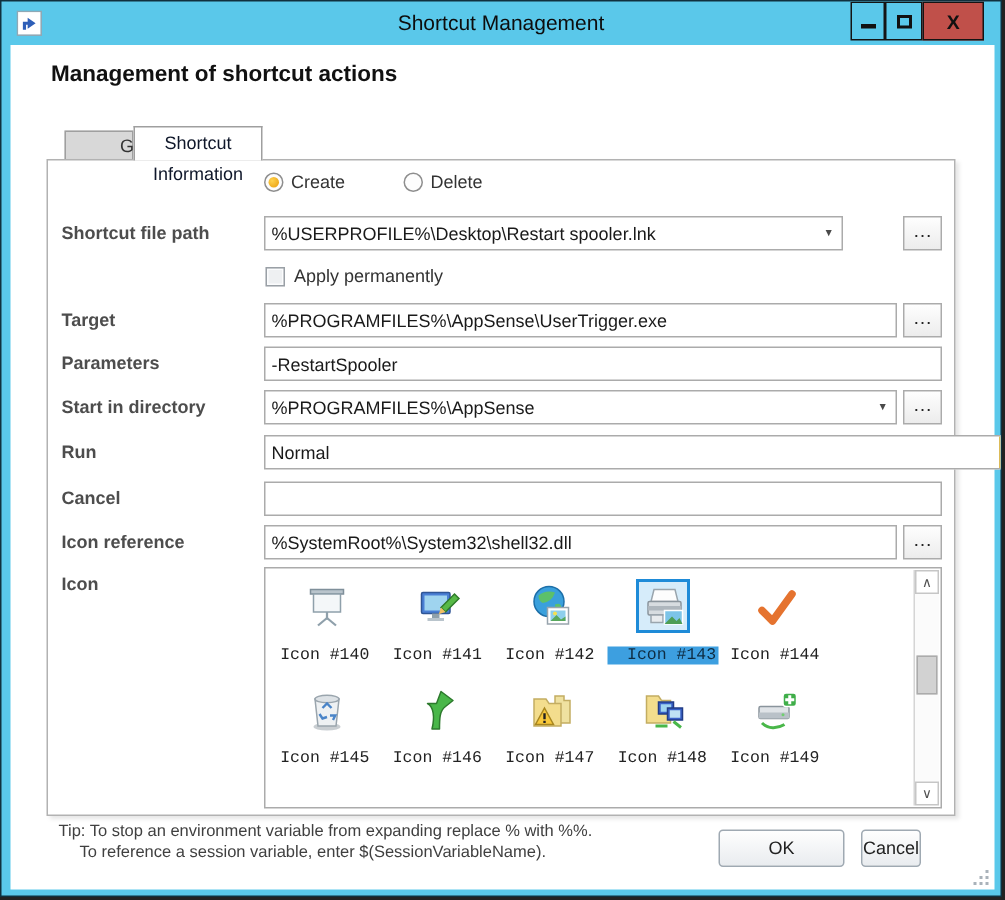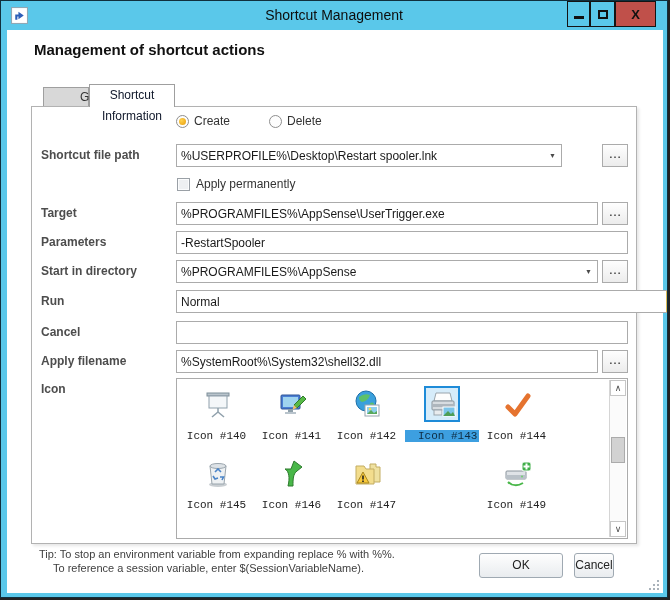--- a/index.html
+++ b/index.html
@@ -135,21 +135,21 @@
   <div class="fieldbox" style="top:289px; width:508px">
     <input value="Normal" style="">
     <span class="dd hot">▼</span>
   </div>
 
   <div class="rowlabel" style="top:324px">Cancel</div>
   <div class="fieldbox" style="top:320px; width:452px">
     <input value="" style="">
   </div>
 
-  <div class="rowlabel" style="top:353px">Apply filename</div>
+  <div class="rowlabel" style="top:353px">Icon reference</div>
   <div class="fieldbox" style="top:349px; width:422px">
     <input value="%SystemRoot%\System32\shell32.dll" style="">
   </div>
   <div class="ellipsis-btn" style="top:349px">…</div>
 
   <div class="rowlabel" style="top:381px">Icon</div>
   <div class="listbox">
 
     <div class="icon-cell" style="left:3px; top:6px">
       <span class="icon-img">
@@ -243,20 +243,33 @@
             <path d="M18 6 L24 6 L24 9 L28 9 L28 24 L18 24 Z" fill="#efe1a0" stroke="#c3ad62"></path>
             <path d="M4 8 L12 8 L14 11 L22 11 L22 26 L4 26 Z" fill="#f3dd8d" stroke="#c3ad62"></path>
             <polygon points="11,14 17,25 5,25" fill="#f8c93c" stroke="#a8861f"></polygon>
             <rect x="10.2" y="17.5" width="1.6" height="4" fill="#222"></rect>
             <rect x="10.2" y="22.5" width="1.6" height="1.5" fill="#222"></rect>
           </svg>
       </span><br>
       <span class="icon-label">Icon #147</span>
     </div>
 
+    <div class="icon-cell" style="left:228px; top:75px">
+      <span class="icon-img">
+        <svg viewBox="0 0 32 32" width="32" height="32">
+            <path d="M4 6 L12 6 L14 9 L20 9 L20 24 L4 24 Z" fill="#f3dd8d" stroke="#c3ad62"></path>
+            <rect x="12" y="10" width="10" height="8" fill="#3a62c8" stroke="#223c86"></rect>
+            <rect x="13.5" y="11.5" width="7" height="5" fill="#9fd4ef"></rect>
+            <rect x="18" y="14" width="10" height="8" fill="#3a62c8" stroke="#223c86"></rect>
+            <rect x="19.5" y="15.5" width="7" height="5" fill="#bfe3f4"></rect>
+            <path d="M10 26 L18 26 M22 23 L27 27" stroke="#49b749" stroke-width="2" fill="none"></path>
+          </svg>
+      </span><br>
+      <span class="icon-label">Icon #148</span>
+    </div>
 
     <div class="icon-cell" style="left:303px; top:75px">
       <span class="icon-img">
         <svg viewBox="0 0 32 32" width="32" height="32">
             <rect x="4" y="13" width="20" height="8" rx="1" fill="#dfe3e7" stroke="#8a949c"></rect>
             <rect x="4" y="17" width="20" height="4" fill="#b9c1c8"></rect>
             <circle cx="20" cy="18.5" r="1" fill="#6fcf6f"></circle>
             <path d="M6 24 C10 28 16 28 21 25" stroke="#49b749" stroke-width="2" fill="none"></path>
             <rect x="20" y="4" width="9" height="9" rx="2" fill="#3fae49" stroke="#fff"></rect>
             <rect x="23.5" y="5.5" width="2" height="6" fill="#fff"></rect>

